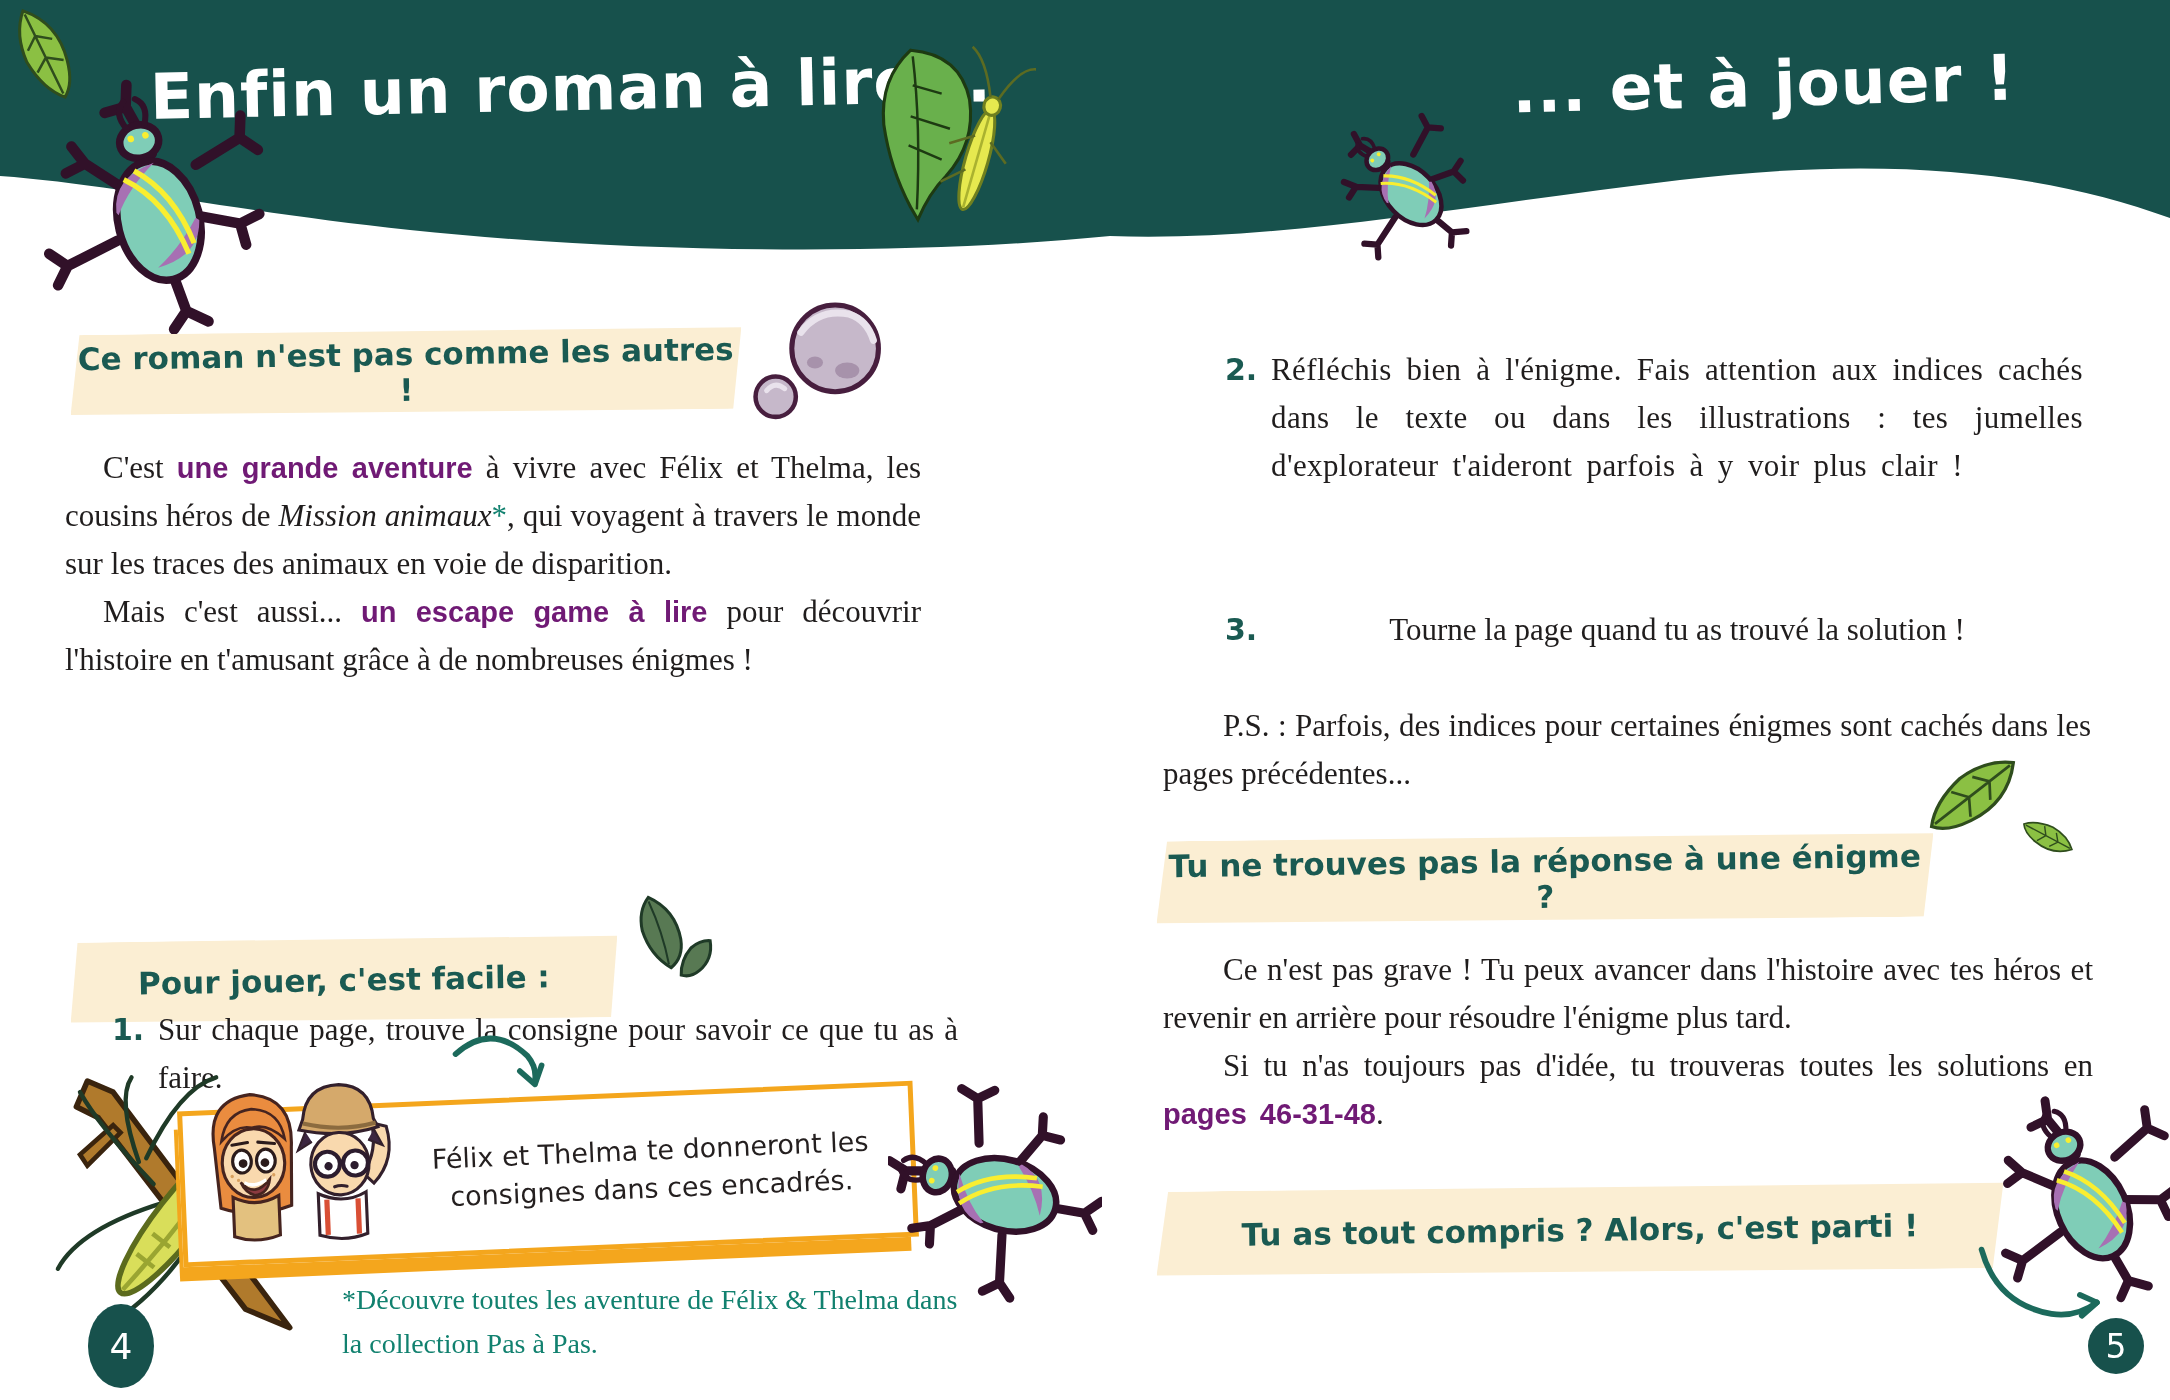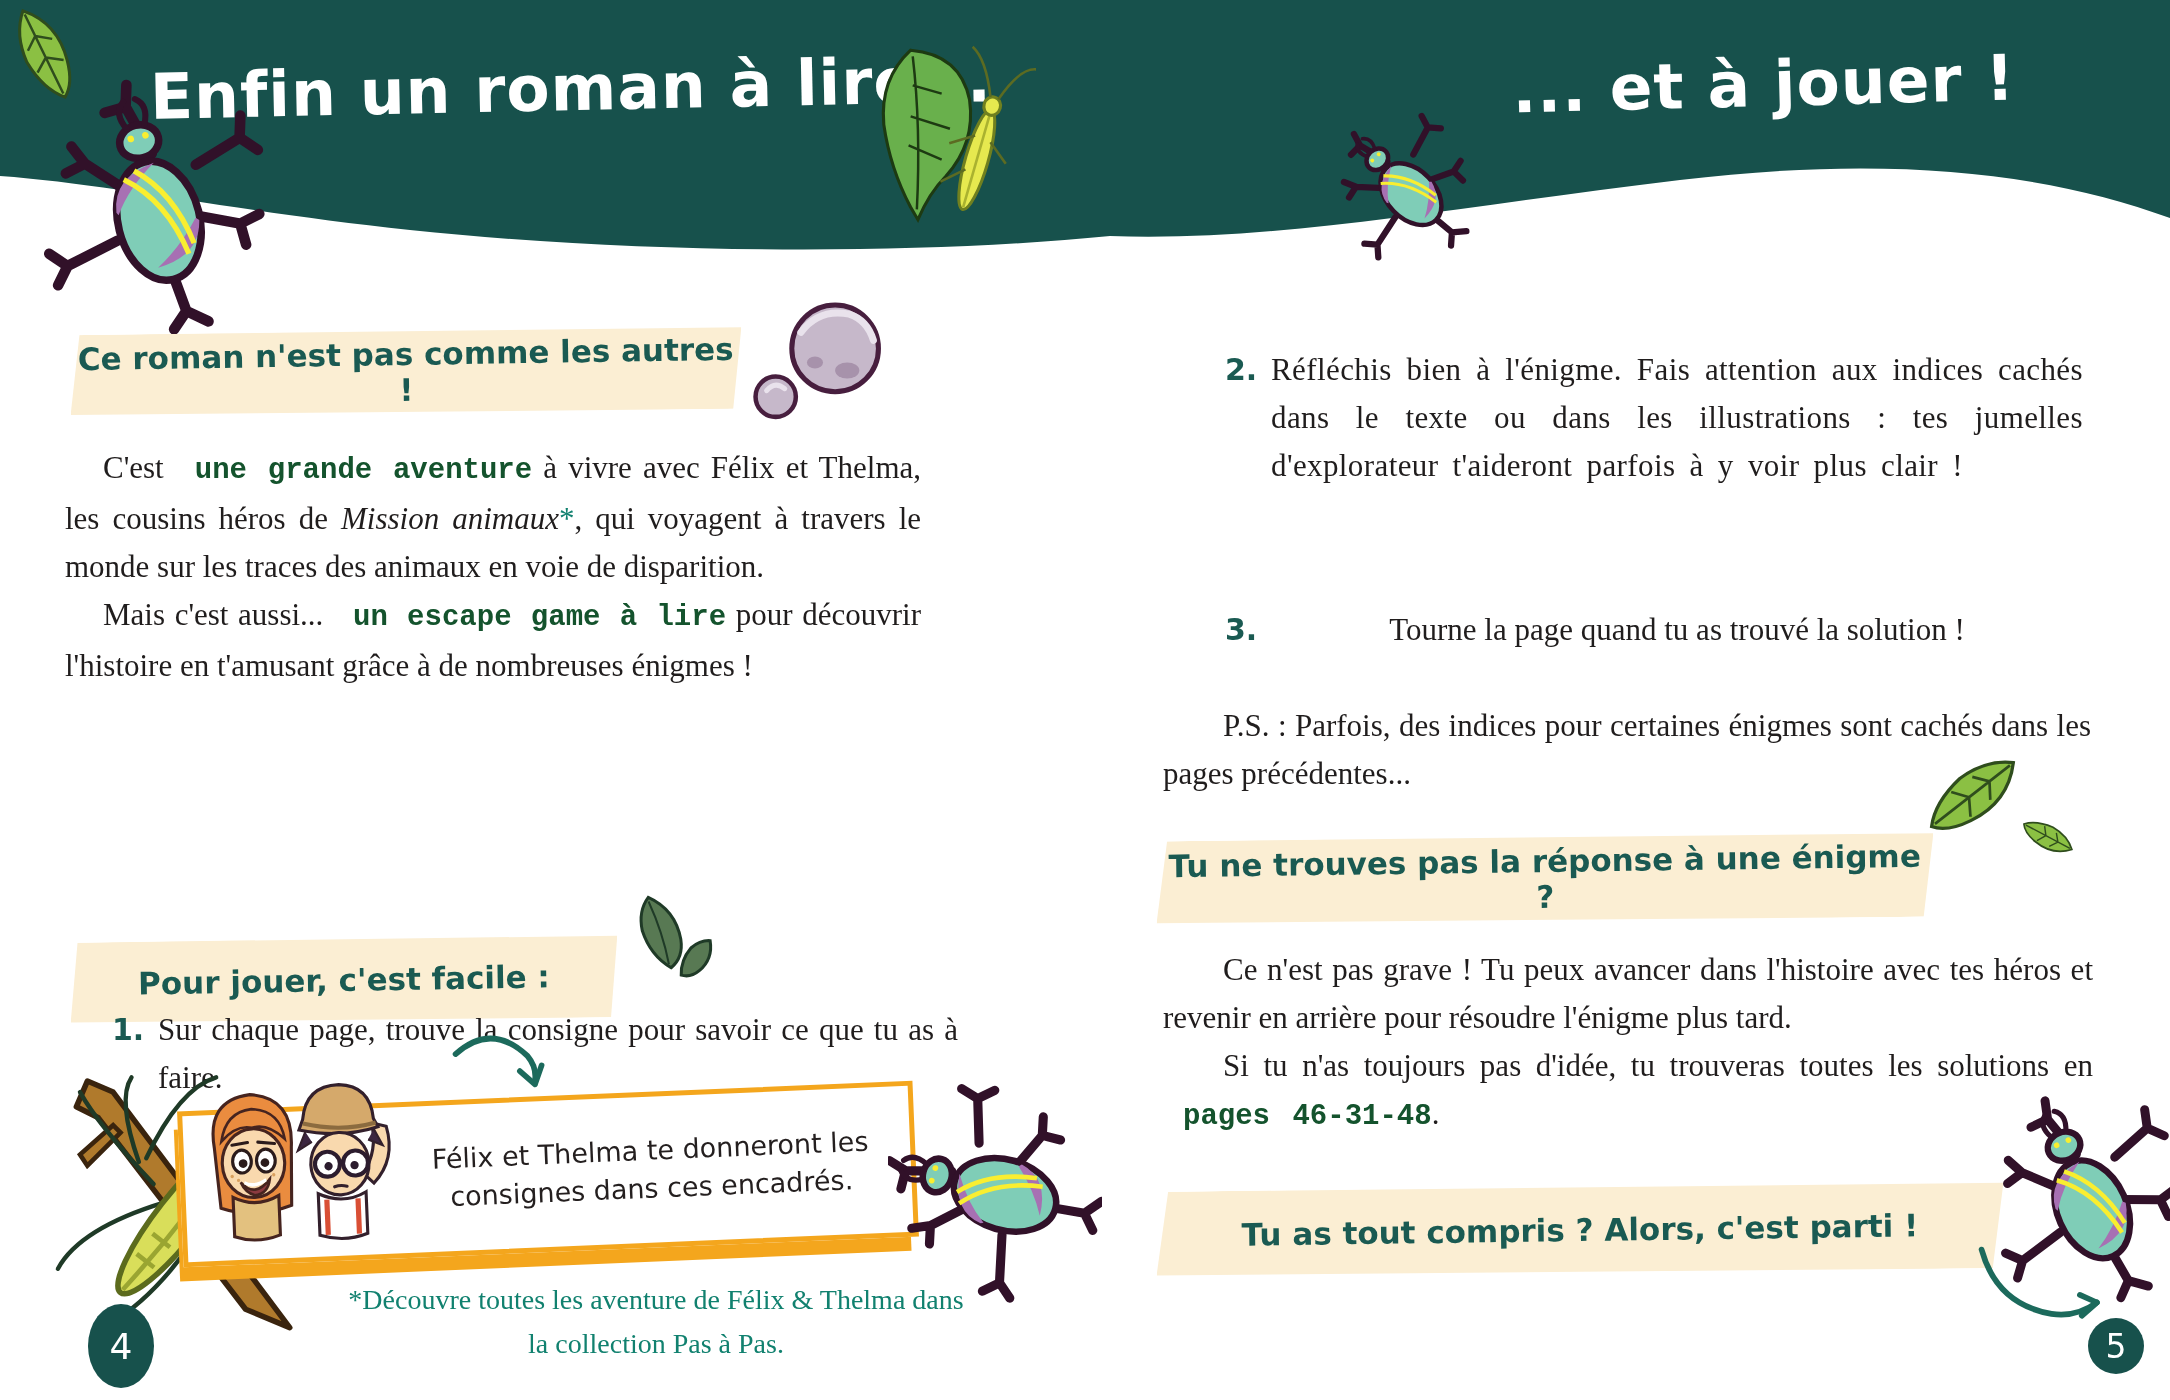--- a/index.html
+++ b/index.html
@@ -18,32 +18,32 @@
   
   .hl{
     position:absolute;background:#fbeed3;color:#1a5a52;
     font-family:"DejaVu Sans",sans-serif;font-weight:bold;font-size:31px;
     display:flex;align-items:center;justify-content:center;text-align:center;
     clip-path:polygon(1.5% 0%,100% 3%,98.6% 100%,0% 95%);
   }
   
   .bodytext{font-size:31px;line-height:48px;text-align:justify;}
   .bodytext p{margin:0;text-indent:38px;}
-  .accent{font-family:Liberation Mono, monospace;font-weight:bold;color:#14532d;font-size:29px;margin-left:20px;}
+  .accent{font-family:Liberation Sans, sans-serif;font-weight:bold;color:#701a75;font-size:29px;}
   .ital{font-style:italic;}
   .aster{color:#11816f;}
   .numlist{position:absolute;display:flex;}
   .num{
     font-family:"DejaVu Sans",sans-serif;font-weight:bold;color:#1a5a52;
     font-size:30px;line-height:48px;flex:0 0 46px;
   }
   .numbody{font-size:31px;line-height:48px;text-align:justify;}
   .wide{word-spacing:6px;letter-spacing:.4px;}
   .footnote{
-    position:absolute;color:#11816f;font-size:28px;line-height:44px;text-align:center;
+    position:absolute;color:#11816f;font-size:28px;line-height:44px;
   }
   
   .banner{
     position:absolute;left:180px;top:1096px;width:726px;height:146px;
     background:#ffffff;border:5px solid #f4a61d;transform:rotate(-2.4deg);
     box-shadow:-6px 16px 0 -2px #f4a61d;
   }
   .banner-chars{position:absolute;left:12px;top:-34px;width:208px;height:178px;}
   .banner-text{
     position:absolute;left:214px;top:0;right:8px;height:100%;

